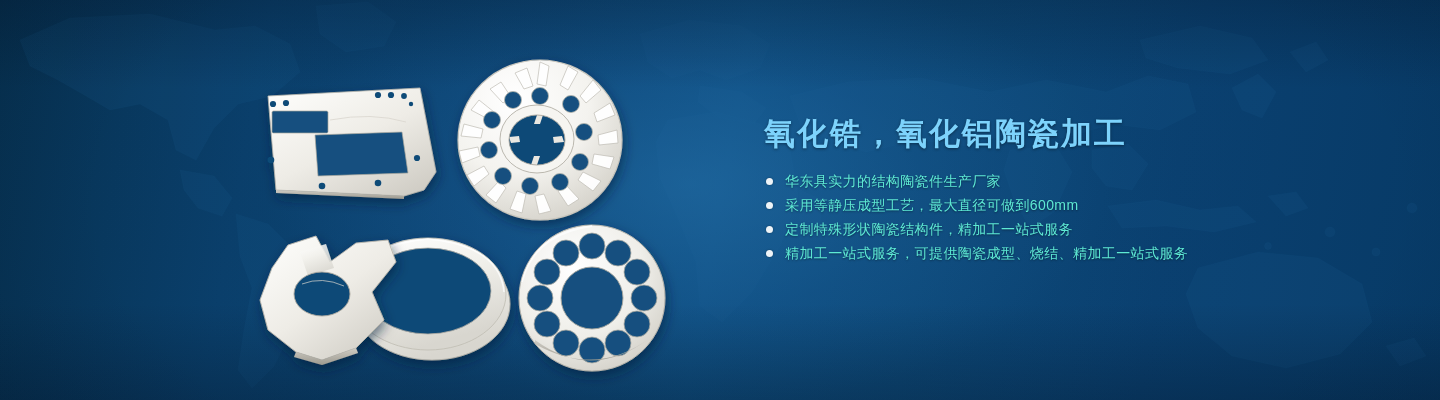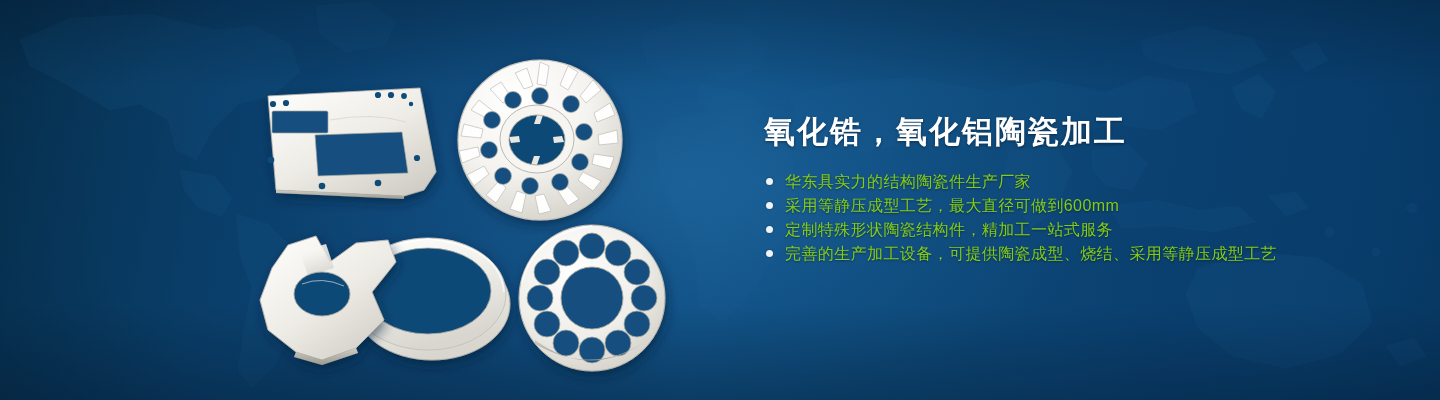--- a/index.html
+++ b/index.html
@@ -56,47 +56,46 @@
 
   
   .textcol {
     position:absolute; left:764px; top:0;
     width:660px; height:400px;
   }
   .title {
     position:absolute; left:0; top:114px;
     font-size:31px; line-height:40px;
     letter-spacing:2px;
-    color:#ffffff;
+    color:#7dd3fc;
     white-space:nowrap;
     text-shadow:0 1px 3px rgba(0,0,0,0.42);
-    font-family:Liberation Mono, monospace;
   }
   .bullets {
     position:absolute; left:2px; top:171px;
     width:640px;
     list-style:none;
   }
   .bullet {
     display:flex; align-items:center;
     height:21px; margin-bottom:3px;
     white-space:nowrap;
   }
   .dot {
     flex:0 0 auto;
     width:7px; height:7px;
     border-radius:50%;
     background:#eef4f8;
     margin-right:12px;
     box-shadow:0 0 2px rgba(0,0,0,0.35);
   }
   .btext {
-    font-size:16px;
+    font-size:14px;
     line-height:21px;
-    color:#84cc16;
+    color:#5eead4;
     letter-spacing:0.4px;
     text-shadow:0 1px 2px rgba(0,0,0,0.40);
   }
 </style>
 </head>
 <body>
 
 <div id="banner">
 
   <div class="bg-grad"></div>
@@ -328,18 +327,18 @@
       <li class="bullet">
         <span class="dot"></span>
         <span class="btext">采用等静压成型工艺，最大直径可做到600mm</span>
       </li>
       <li class="bullet">
         <span class="dot"></span>
         <span class="btext">定制特殊形状陶瓷结构件，精加工一站式服务</span>
       </li>
       <li class="bullet">
         <span class="dot"></span>
-        <span class="btext">完善的生产加工设备，可提供陶瓷成型、烧结、采用等静压成型工艺</span>
+        <span class="btext">精加工一站式服务，可提供陶瓷成型、烧结、精加工一站式服务</span>
       </li>
     </ul>
 
   </div>
 </div>
 
 </body></html>

